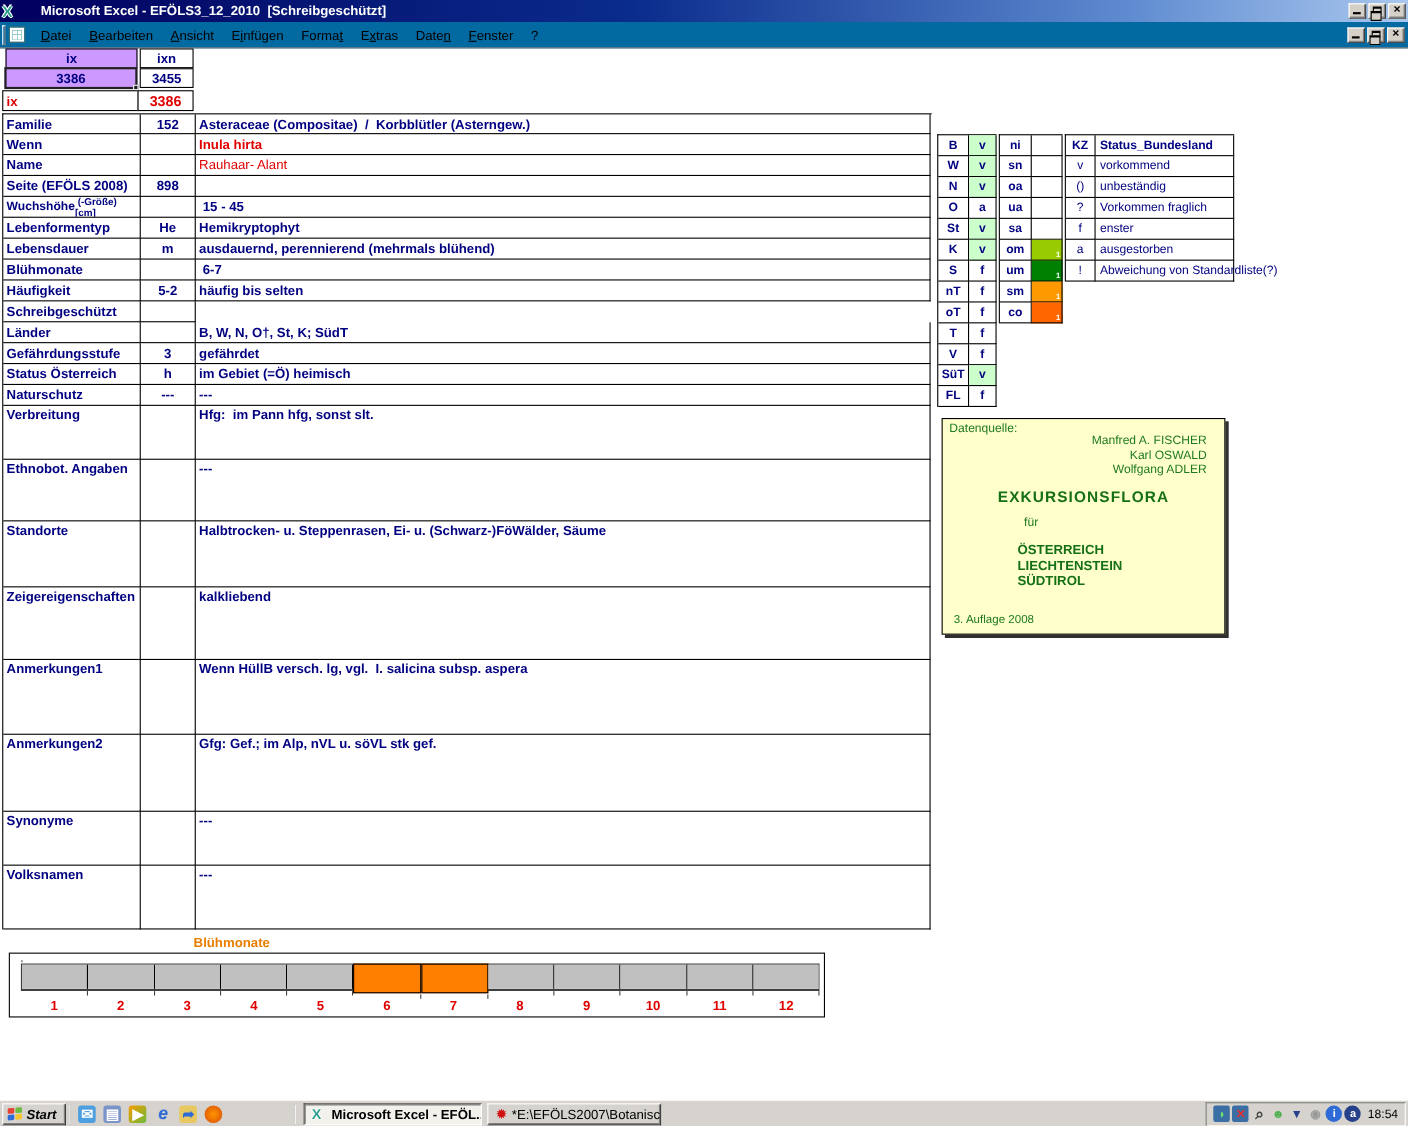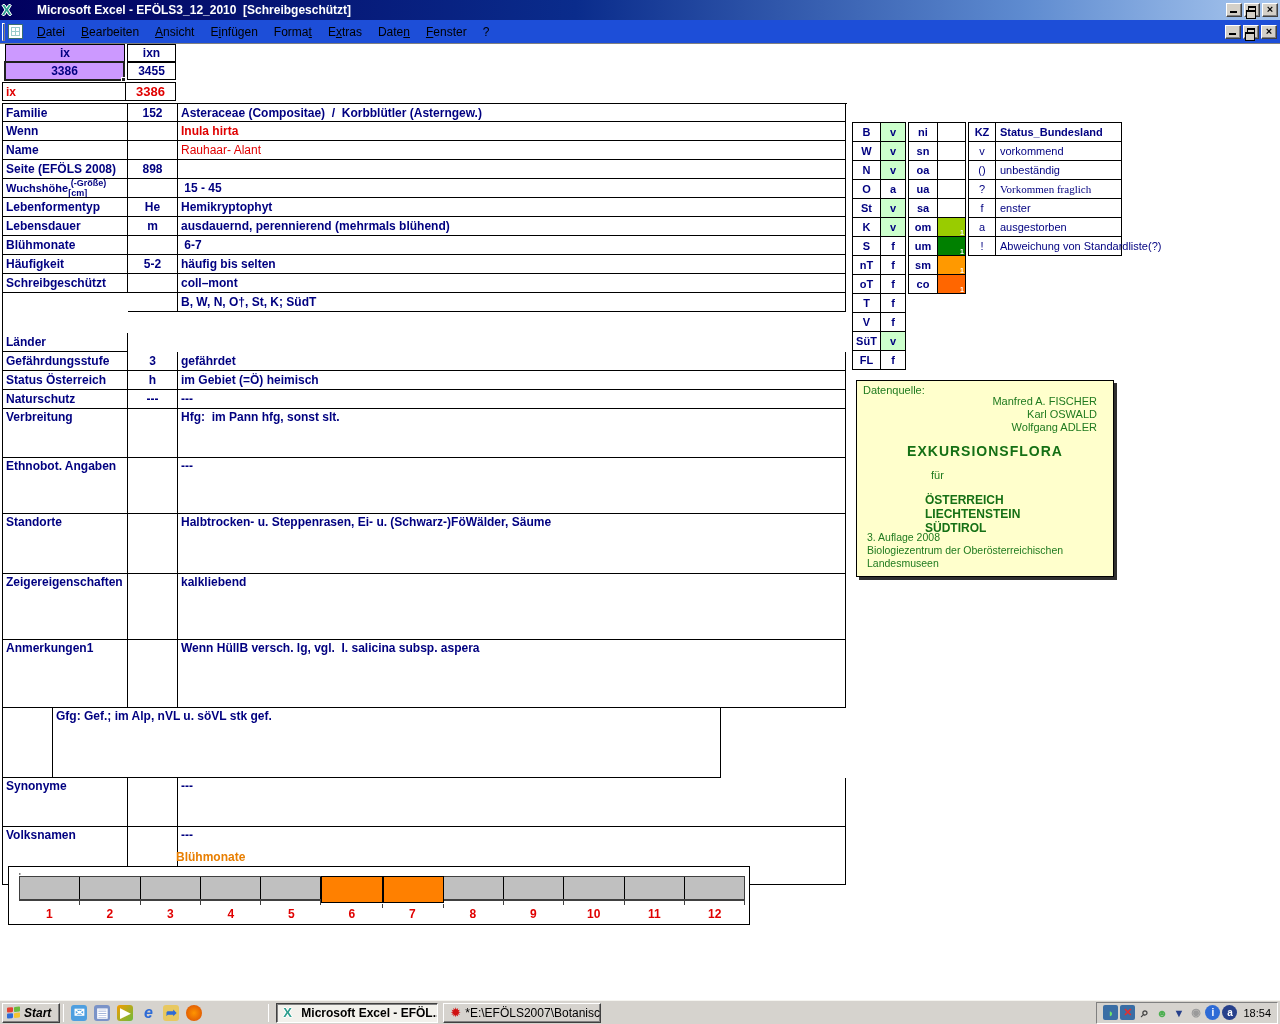--- a/index.html
+++ b/index.html
@@ -17,21 +17,21 @@
     text-shadow:1px 0 #fff,-1px 0 #fff,0 1px #fff,0 -1px #fff; }
   .winbtns { margin-left:auto; display:flex; gap:2px; }
   .winbtn { width:16px; height:14px; background:#D4D0C8; border:1px solid;
     border-color:#FFFFFF #404040 #404040 #FFFFFF; position:relative; box-shadow:inset -1px -1px 0 #808080; }
   .g-min { position:absolute; left:3px; bottom:3px; width:7px; height:2px; background:#000; }
   .g-restore { position:absolute; left:3px; top:2px; width:8px; height:7px; border:1px solid #000; border-top-width:2px; background:#D4D0C8; }
   .g-restore:before { content:""; position:absolute; left:-3px; top:2px; width:8px; height:6px; border:1px solid #000; border-top-width:2px; background:#D4D0C8; }
   .g-close { position:absolute; left:0; top:-1px; width:14px; text-align:center; font-size:11px; font-weight:bold; color:#000; }
 
   
-  #menubar { position:absolute; left:0; top:20px; width:1280px; height:24px; background:#1d4ed8;
+  #menubar { position:absolute; left:0; top:20px; width:1280px; height:24px; background:#0369a1;
     border-bottom:1px solid #808080; display:flex; align-items:center; }
   .grip { width:3px; height:18px; margin:0 3px 0 2px; border:1px solid; border-color:#fff #808080 #808080 #fff; }
   .wbicon { width:15px; height:15px; margin-right:6px; background:
     linear-gradient(#fff,#fff); border:1px solid #3C7070; position:relative; }
   .wbicon:before { content:""; position:absolute; inset:2px; background:
     repeating-linear-gradient(0deg,#9CC 0 1px,transparent 1px 4px),
     repeating-linear-gradient(90deg,#9CC 0 1px,transparent 1px 4px); }
   .menu-item { font-size:12px; color:#000; padding:3px 8px; cursor:default; }
   .menu-item u { text-decoration:underline; }
   #menubar .winbtns { margin-right:3px; }
@@ -219,24 +219,23 @@
         <div class="rcell rc-text" style="height: 19px; display: flex; align-items: center;"> 6-7</div>
       </div>
       <div class="rrow">
         <div class="rcell rc-label" style="height: 19px; display: flex; align-items: center;">Häufigkeit</div>
         <div class="rcell rc-value" style="height: 19px; display: flex; align-items: center; justify-content: center;">5-2</div>
         <div class="rcell rc-text" style="height: 19px; display: flex; align-items: center;">häufig bis selten</div>
       </div>
       <div class="rrow">
         <div class="rcell rc-label" style="height: 19px; display: flex; align-items: center;">Schreibgeschützt</div>
         <div class="rcell rc-value" style="height: 19px; display: flex; align-items: center; justify-content: center;"></div>
-        <div class="rcell rc-text" style="height: 19px; display: flex; align-items: center;">coll–mont</div>
-      </div>
-      <div class="rrow">
-        <div class="rcell rc-label" style="height: 19px; display: flex; align-items: center; margin-top: 40px;">Länder</div>
+      </div>
+      <div class="rrow">
+        <div class="rcell rc-label" style="height: 19px; display: flex; align-items: center;">Länder</div>
         <div class="rcell rc-value" style="height: 19px; display: flex; align-items: center; justify-content: center;"></div>
         <div class="rcell rc-text" style="height: 19px; display: flex; align-items: center;">B, W, N, O†, St, K; SüdT</div>
       </div>
       <div class="rrow">
         <div class="rcell rc-label" style="height: 19px; display: flex; align-items: center;">Gefährdungsstufe</div>
         <div class="rcell rc-value" style="height: 19px; display: flex; align-items: center; justify-content: center;">3</div>
         <div class="rcell rc-text" style="height: 19px; display: flex; align-items: center;">gefährdet</div>
       </div>
       <div class="rrow">
         <div class="rcell rc-label" style="height: 19px; display: flex; align-items: center;">Status Österreich</div>
@@ -267,20 +266,21 @@
         <div class="rcell rc-label" style="height: 66px; align-items: flex-start;">Zeigereigenschaften</div>
         <div class="rcell rc-value" style="height: 66px; align-items: flex-start;"></div>
         <div class="rcell rc-text" style="height: 66px; align-items: flex-start;">kalkliebend</div>
       </div>
       <div class="rrow">
         <div class="rcell rc-label" style="height: 68px; align-items: flex-start;">Anmerkungen1</div>
         <div class="rcell rc-value" style="height: 68px; align-items: flex-start;"></div>
         <div class="rcell rc-text" style="height: 68px; align-items: flex-start;">Wenn HüllB versch. lg, vgl.  I. salicina subsp. aspera</div>
       </div>
       <div class="rrow">
+        <div class="rcell rc-label" style="height: 70px; align-items: flex-start;">Anmerkungen2</div>
         <div class="rcell rc-value" style="height: 70px; align-items: flex-start;"></div>
         <div class="rcell rc-text" style="height: 70px; align-items: flex-start;">Gfg: Gef.; im Alp, nVL u. söVL stk gef.</div>
       </div>
       <div class="rrow">
         <div class="rcell rc-label" style="height: 49px; align-items: flex-start;">Synonyme</div>
         <div class="rcell rc-value" style="height: 49px; align-items: flex-start;"></div>
         <div class="rcell rc-text" style="height: 49px; align-items: flex-start;">---</div>
       </div>
       <div class="rrow">
         <div class="rcell rc-label" style="height: 58px; align-items: flex-start;">Volksnamen</div>
@@ -399,21 +399,21 @@
       <div class="mrow">
         <div class="mcell" style="width: 27px; font-weight: normal;">v</div>
         <div class="mcell legend-text" style="width: 126px;">vorkommend</div>
       </div>
       <div class="mrow">
         <div class="mcell" style="width: 27px; font-weight: normal;">()</div>
         <div class="mcell legend-text" style="width: 126px;">unbeständig</div>
       </div>
       <div class="mrow">
         <div class="mcell" style="width: 27px; font-weight: normal;">?</div>
-        <div class="mcell legend-text" style="width: 126px; font-family: Liberation Serif, serif;">Vorkommen fraglich</div>
+        <div class="mcell legend-text" style="width: 126px;">Vorkommen fraglich</div>
       </div>
       <div class="mrow">
         <div class="mcell" style="width: 27px; font-weight: normal;">f</div>
         <div class="mcell legend-text" style="width: 126px;">enster</div>
       </div>
       <div class="mrow">
         <div class="mcell" style="width: 27px; font-weight: normal;">a</div>
         <div class="mcell legend-text" style="width: 126px;">ausgestorben</div>
       </div>
       <div class="mrow">
@@ -431,21 +431,20 @@
       </div>
     <div id="dq-book">EXKURSIONSFLORA</div>
     <div id="dq-fuer">für</div>
     <div id="dq-regions">
         <div>ÖSTERREICH</div>
         <div>LIECHTENSTEIN</div>
         <div>SÜDTIROL</div>
       </div>
     <div id="dq-footer">
       <div>3. Auflage 2008</div>
-      <div>Biologiezentrum der Oberösterreichischen Landesmuseen</div>
     </div>
   </div>
 
   <div id="chart-title">Blühmonate</div>
   <div id="chart-box">
     <div id="chart-tick">'</div>
     <div id="chart-bar">
         <div class="seg">
           <span class="btick"></span>
         </div>

